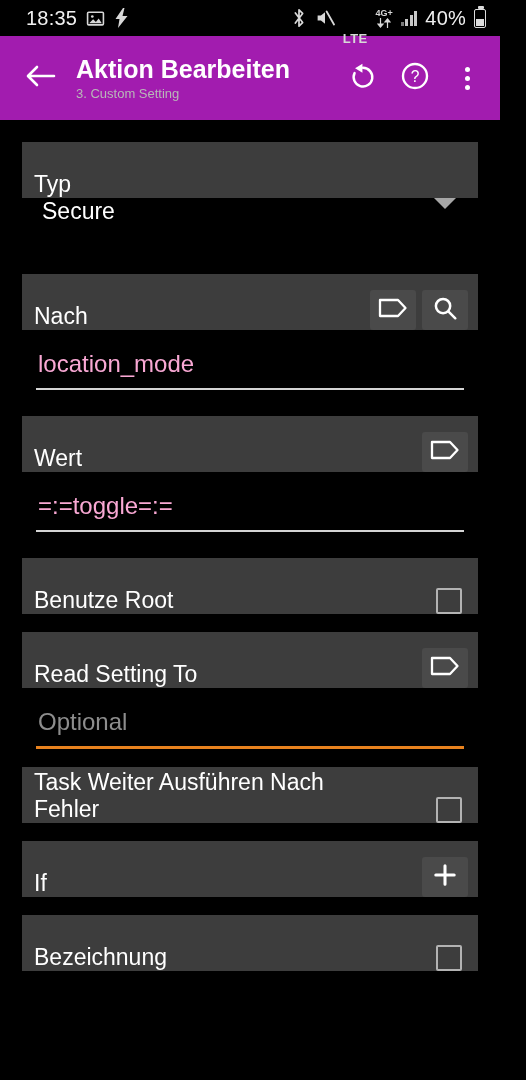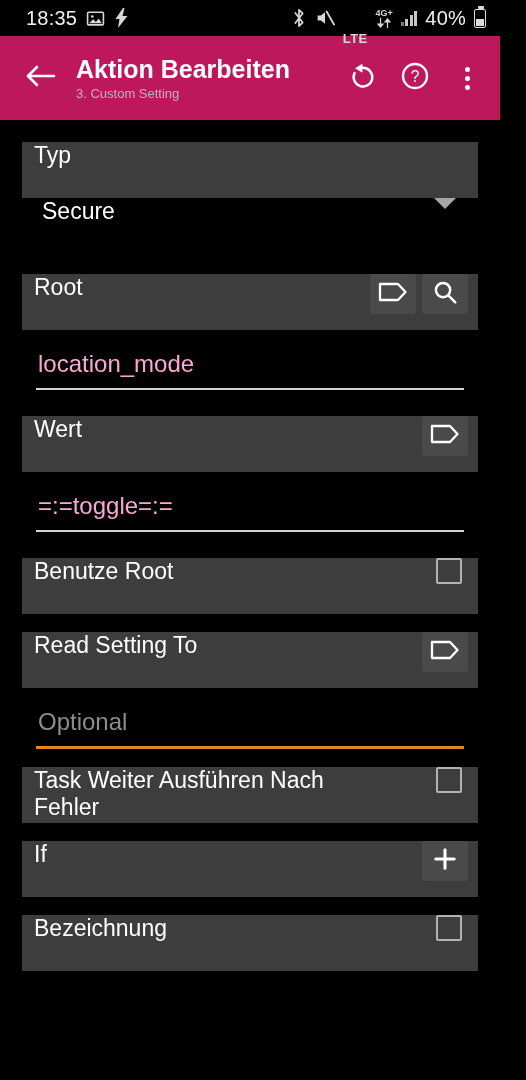--- a/index.html
+++ b/index.html
@@ -67,21 +67,21 @@
     width: 6px; height: 3px; background: #dcdcdc; border-radius: 1px;
   }
   .batt span {
     position: absolute; left: 1px; right: 1px; bottom: 1px;
     height: 40%; background: #dcdcdc;
   }
 
   
   .appbar {
     height: 84px;
-    background: #be185d;
+    background: #a21caf;
     display: flex;
     align-items: center;
     padding: 0 10px 0 18px;
   }
   .back-btn {
     width: 46px; height: 46px;
     display: flex; align-items: center; justify-content: center;
     flex: 0 0 auto;
     cursor: pointer;
   }
@@ -104,21 +104,21 @@
   .dots i { width: 5px; height: 5px; border-radius: 50%; background: #ffffff; display: block; }
 
   
   .content { padding: 0 0 0 0; }
 
   .row-header {
     margin: 0 22px;
     background: #3d3d3d;
     height: 56px;
     display: flex;
-    align-items: flex-start;
+    align-items: flex-end;
     padding: 0 10px 0 12px;
     overflow: hidden;
   }
   .rh-label {
     font-size: 23px; color: #ffffff; line-height: 1.18;
     flex: 1 1 auto; min-width: 0; overflow: hidden;
   }
   .rh-actions { display: flex; align-items: center; gap: 6px; flex: 0 0 auto; }
 
   .icon-btn {
@@ -285,21 +285,21 @@
       <div class="rh-label">Typ</div>
     </div>
     <div class="select-row">
       <div class="select-val">Secure</div>
       <div class="caret"></div>
     </div>
 
     <div class="spacer-14"></div>
 
     <div class="row-header">
-      <div class="rh-label">Root</div>
+      <div class="rh-label">Nach</div>
       <div class="rh-actions">
         <div class="icon-btn">
           <span>
             <svg width="30" height="22" viewBox="0 0 30 22">
               <path d="M2 3h18l7.5 8L20 19H2z" fill="none" stroke="#ffffff" stroke-width="2.3" stroke-linejoin="round"></path>
             </svg>
           </span>
         </div>
         <div class="icon-btn">
           <span>

